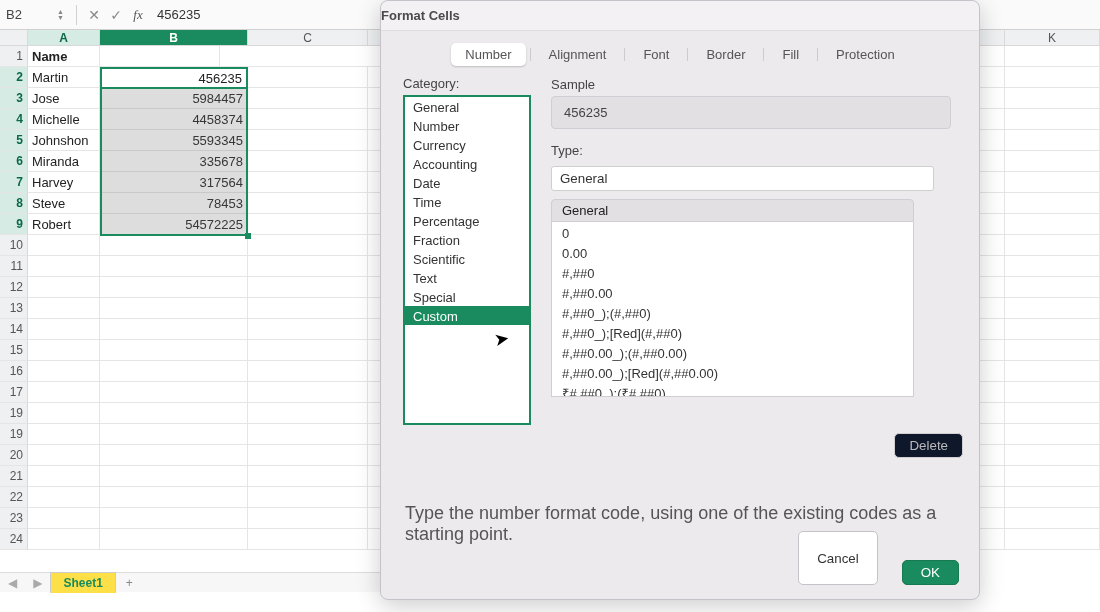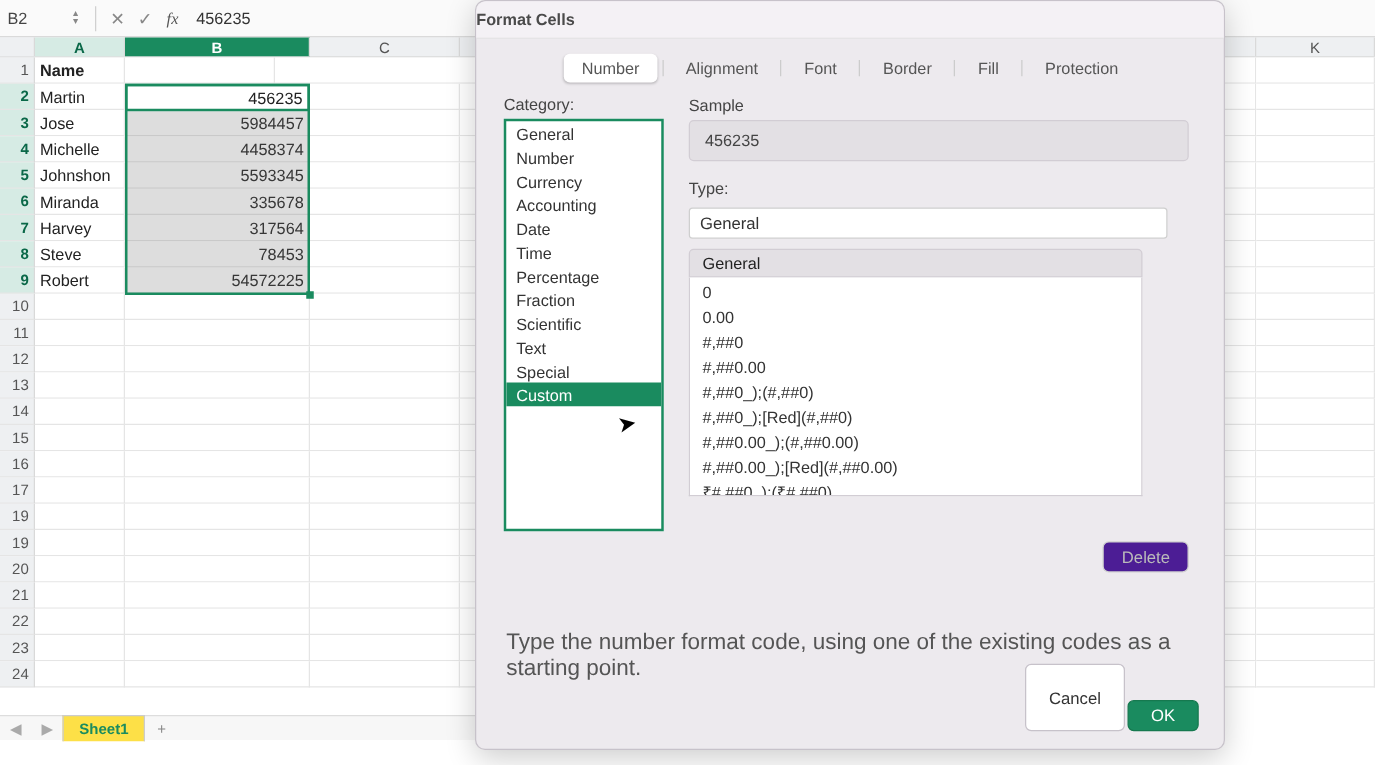--- a/index.html
+++ b/index.html
@@ -79,23 +79,23 @@
   .cat-list .item{padding:2px 8px;color:#333;line-height:17px;height:19px;}
   .cat-list .item.sel{background:#1a8b5f;color:#fff;}
 
   .right-col{position:absolute;left:170px;top:76px;width:400px;}
   .sample-box{background:#e3e0e4;border:1px solid #d2cdd4;border-radius:4px;padding:8px 12px;margin-top:4px;margin-bottom:14px;color:#444;}
   .type-input{width:383px;padding:4px 8px;background:#fff;border:1px solid #cfcfcf;border-radius:3px;color:#333;margin-top:4px;}
   .fmt-head{background:#e3e0e4;padding:3px 10px;border:1px solid #d2cdd4;border-radius:4px 4px 0 0;margin-top:8px;width:363px;}
   .fmt-list{background:#fff;border:1px solid #d2cdd4;border-top:none;width:363px;height:175px;overflow:hidden;padding:2px 0;}
   .fmt-list .fmt{padding:1px 10px;color:#333;line-height:18px;}
 
-  .delete-btn{position:absolute;right:28px;top:432px;padding:4px 14px;background:#4c1d95;border:1px solid #d0d0d0;border-radius:5px;color:#bbb;}
+  .delete-btn{position:absolute;right:16px;top:432px;padding:4px 14px;background:#0f172a;border:1px solid #d0d0d0;border-radius:5px;color:#bbb;}
   .hint{position:absolute;left:24px;bottom:54px;color:#555;font-size:18px;}
-  .dlg-footer{position:absolute;right:20px;bottom:14px;display:flex;gap:2px;}
+  .dlg-footer{position:absolute;right:20px;bottom:14px;display:flex;gap:24px;}
   .btn{padding:4px 18px;border-radius:5px;border:1px solid #c7c2ca;background:#fff;color:#333;}
   .btn.primary{background:#1a8b5f;color:#fff;border-color:#16794f;margin-top:29px;}
 
   .cursor-arrow{position:absolute;left:494px;top:328px;font-size:18px;color:#000;pointer-events:none;transform:rotate(-10deg);}
 </style>
 </head>
 <body>
 
 <div class="formula-bar">
   <div class="name-box">

